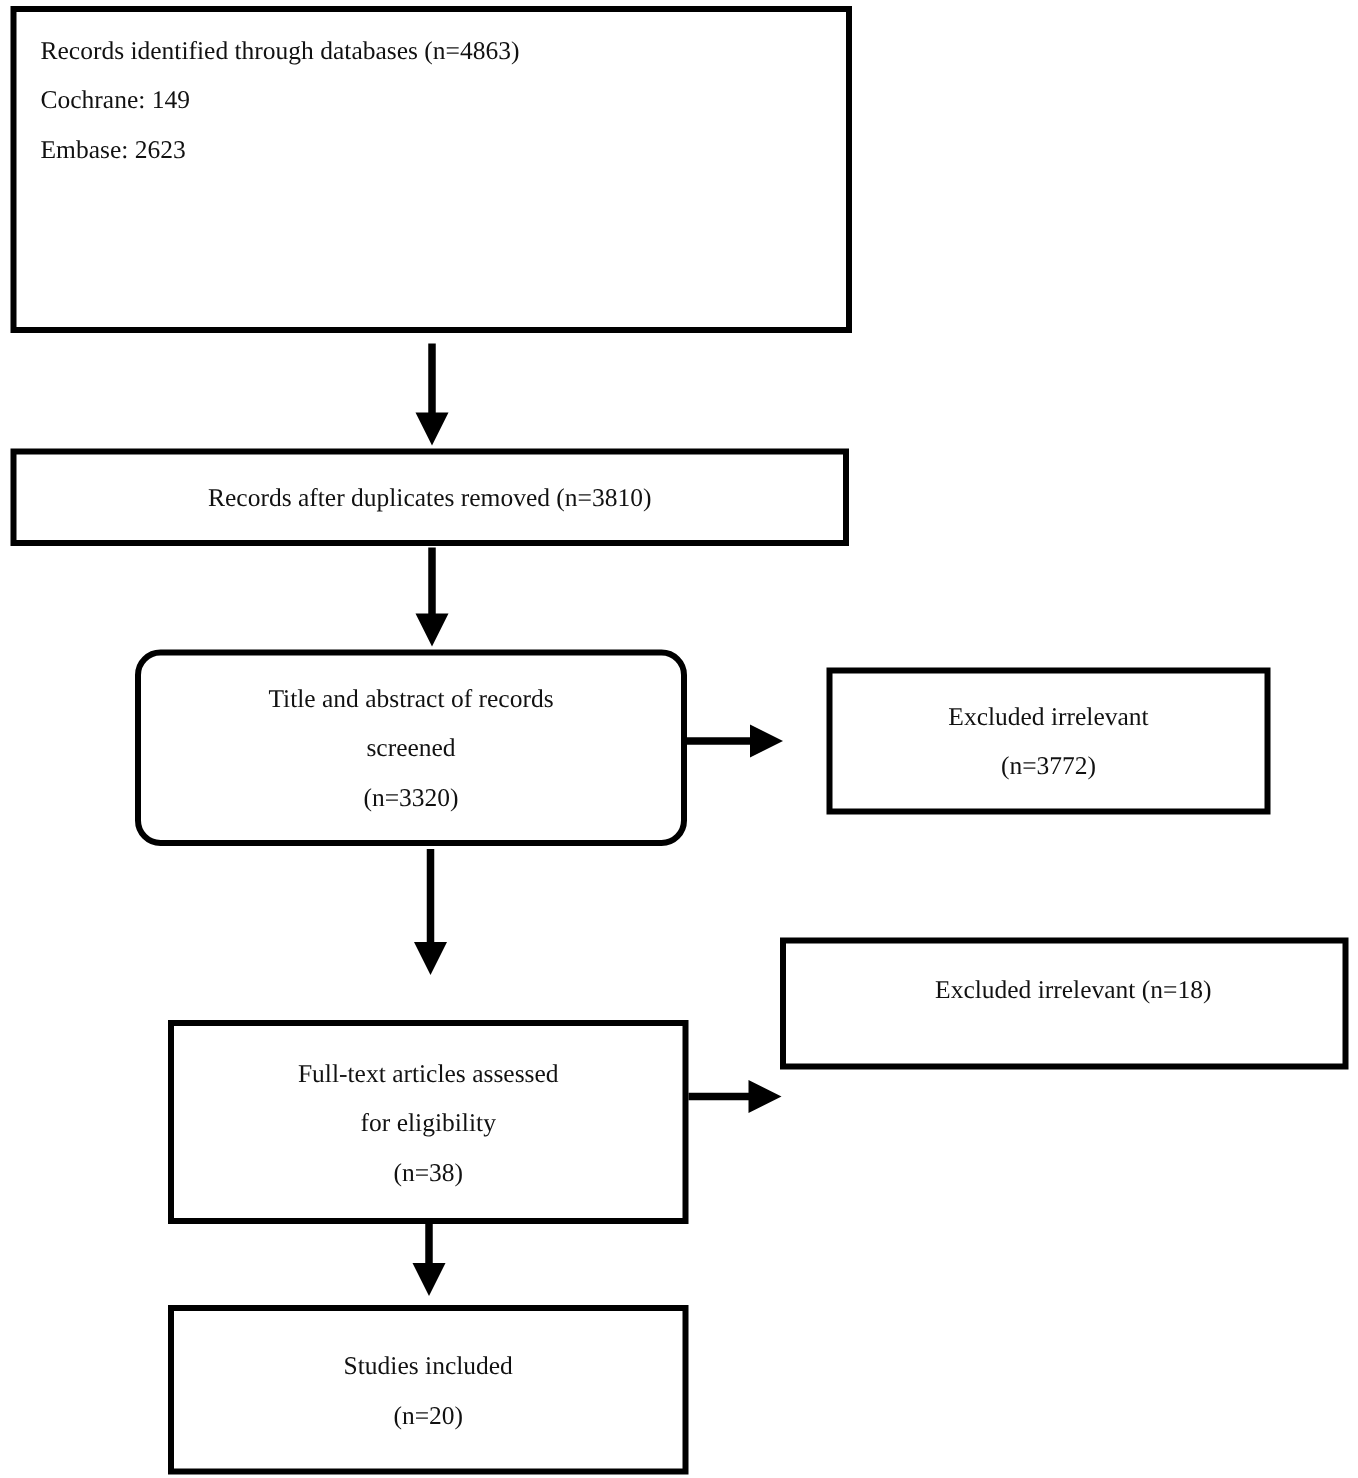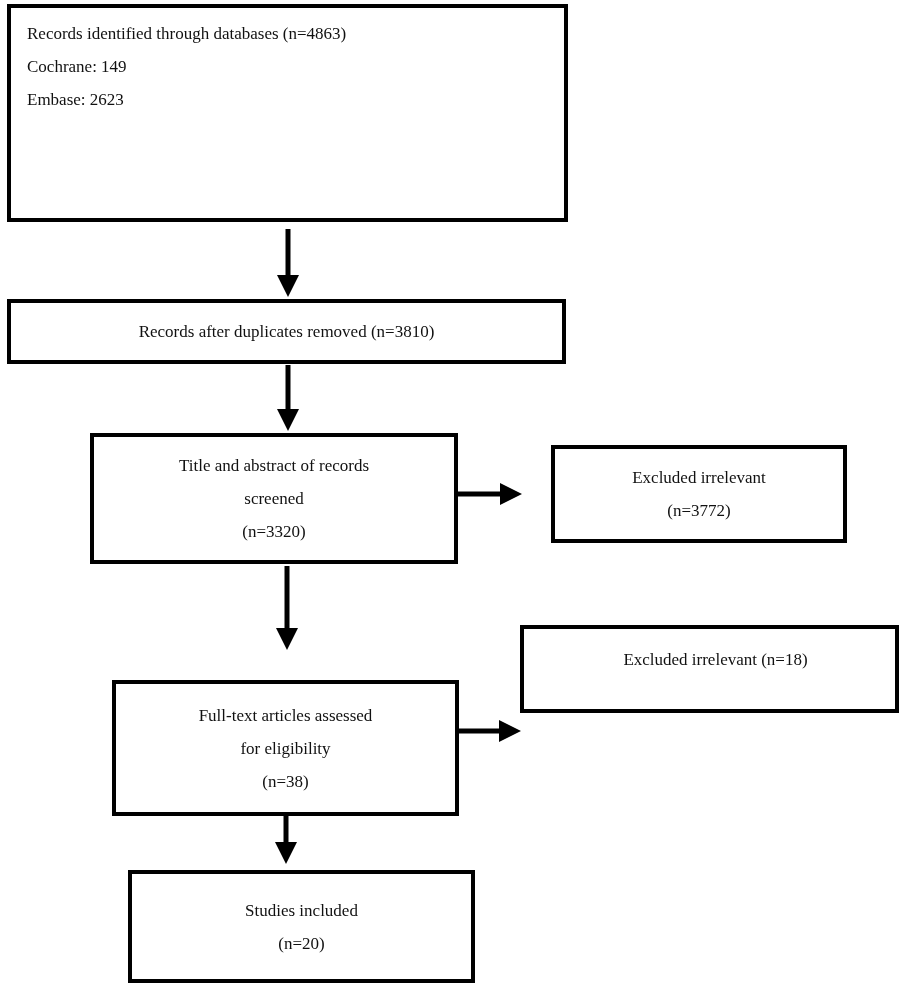--- a/index.html
+++ b/index.html
@@ -59,25 +59,25 @@
     align-items: center;
     text-align: center;
     padding-top: 14px;
     padding-left: 12px;
   }
   .line { display: block; }
 
   
   #box-identified   { left: 7px;   top: 4px;   width: 561px; height: 218px; }
   #box-dedup        { left: 7px;   top: 299px; width: 559px; height: 65px;  }
-  #box-screened     { left: 90px;  top: 433px; width: 368px; height: 131px; }
+  #box-screened     { left: 90px;  top: 433px; width: 368px; height: 131px; border-radius: 17px; }
   #box-excl-screen  { left: 522px; top: 445px; width: 296px; height: 98px; margin-left: 29px;  }
   #box-fulltext     { left: 112px; top: 680px; width: 347px; height: 136px; }
   #box-excl-full    { left: 520px; top: 625px; width: 379px; height: 88px;  }
-  #box-included     { left: 128px; top: 870px; width: 347px; height: 113px; }
+  #box-included     { left: 112px; top: 870px; width: 347px; height: 113px; }
 </style>
 </head>
 <body>
 
 <div class="canvas">
 
   <svg class="arrows" viewBox="0 0 905 985" xmlns="http://www.w3.org/2000/svg">
     <g>
       <line class="arrow-shaft" x1="288" y1="229" x2="288" y2="276"></line>
       <polygon class="arrow-head" points="277,275 299,275 288,297"></polygon>

